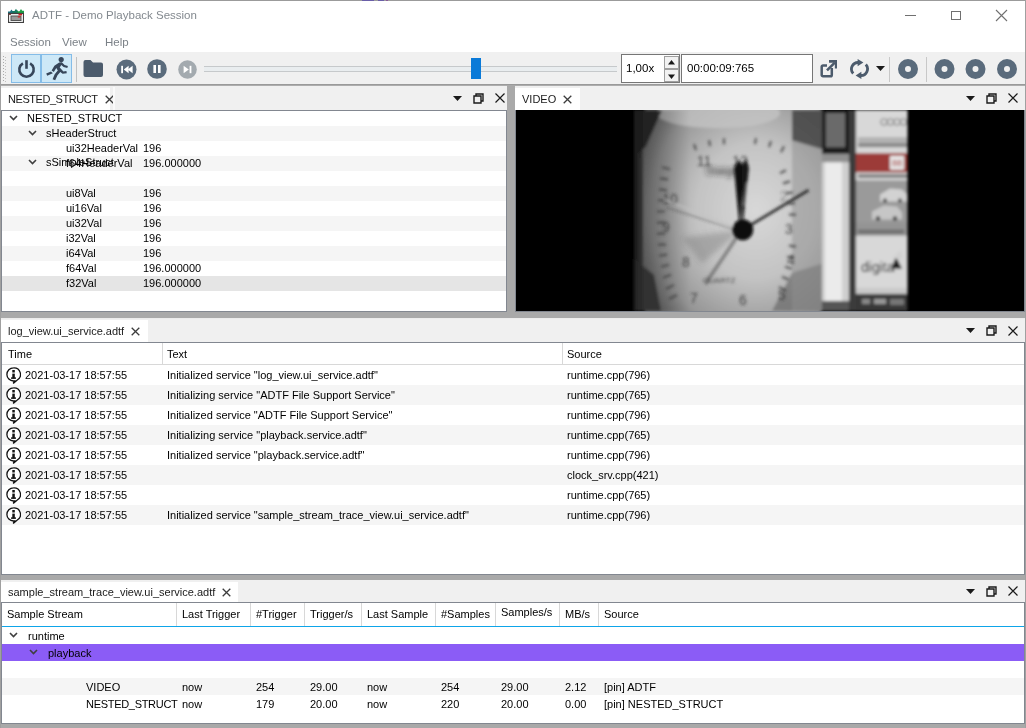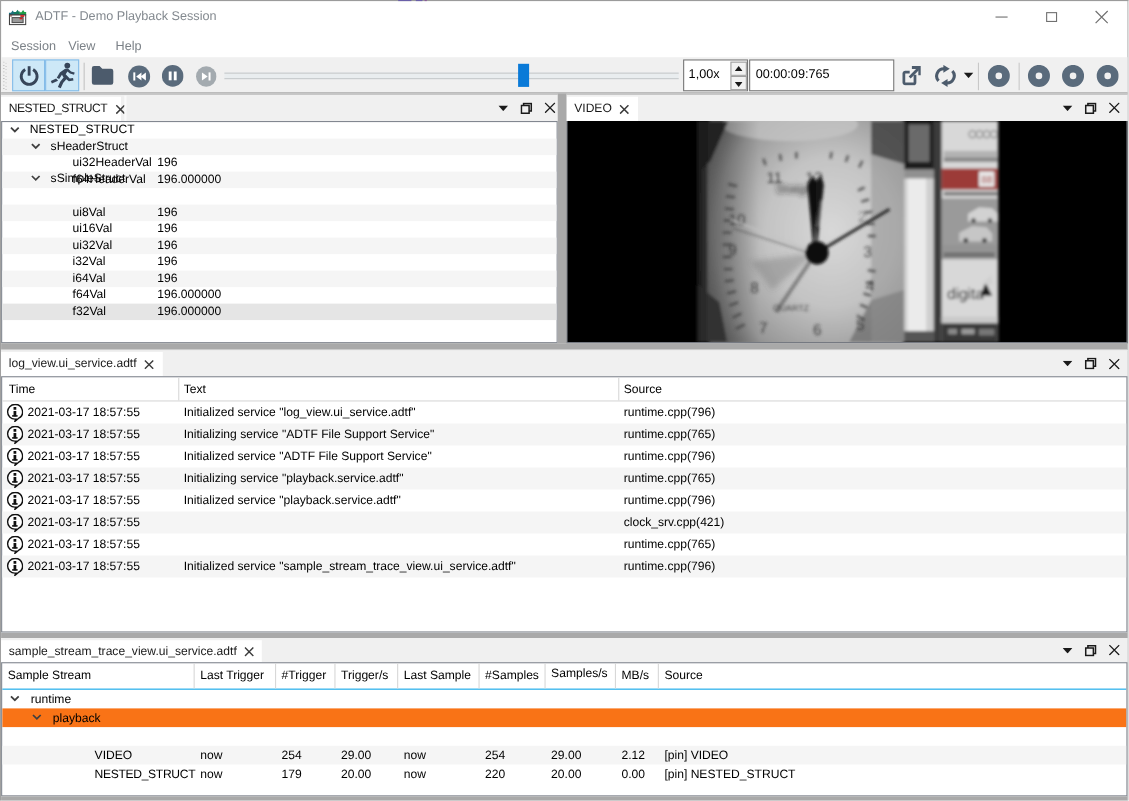--- a/index.html
+++ b/index.html
@@ -481,36 +481,36 @@
       <span class="hdrline" style="left:493px"></span>
       <span class="hdrline" style="left:557px"></span>
       <span class="hdrline" style="left:596px"></span>
     </div>
 <div class="abs" style="left:0;right:0;top:24px;height:17px;">
       <svg class="abs" style="left:7px;top:5px" width="9" height="6" viewBox="0 0 9 6">
         <path d="M1 1 L4.5 4.5 L8 1" fill="none" stroke="#3f3f3f" stroke-width="1.6"></path>
       </svg>
       <span class="cell" style="left:26px">runtime</span>
     </div>
-<div class="abs" style="left:0;right:0;top:41px;height:17px;background:#f97316;">
+<div class="abs" style="left:0;right:0;top:41px;height:17px;background:#8b5cf6;">
       <svg class="abs" style="left:27px;top:5px" width="9" height="6" viewBox="0 0 9 6">
         <path d="M1 1 L4.5 4.5 L8 1" fill="none" stroke="#3f3f3f" stroke-width="1.6"></path>
       </svg>
       <span class="cell" style="left:46px">playback</span>
     </div>
 <div class="abs" style="left:0;right:0;top:75px;height:17px;background:#f5f5f5;">
       <span class="cell" style="left:84px">VIDEO</span>
       <span class="cell" style="left:180px">now</span>
       <span class="cell" style="left:254px">254</span>
       <span class="cell" style="left:308px">29.00</span>
       <span class="cell" style="left:365px">now</span>
       <span class="cell" style="left:439px">254</span>
       <span class="cell" style="left:499px">29.00</span>
       <span class="cell" style="left:563px">2.12</span>
-      <span class="cell" style="left:602px">[pin] VIDEO</span>
+      <span class="cell" style="left:602px">[pin] ADTF</span>
     </div>
 <div class="abs" style="left:0;right:0;top:92px;height:17px;">
       <span class="cell" style="left:84px;letter-spacing:-0.3px">NESTED_STRUCT</span>
       <span class="cell" style="left:180px">now</span>
       <span class="cell" style="left:254px">179</span>
       <span class="cell" style="left:308px">20.00</span>
       <span class="cell" style="left:365px">now</span>
       <span class="cell" style="left:439px">220</span>
       <span class="cell" style="left:499px">20.00</span>
       <span class="cell" style="left:563px">0.00</span>

